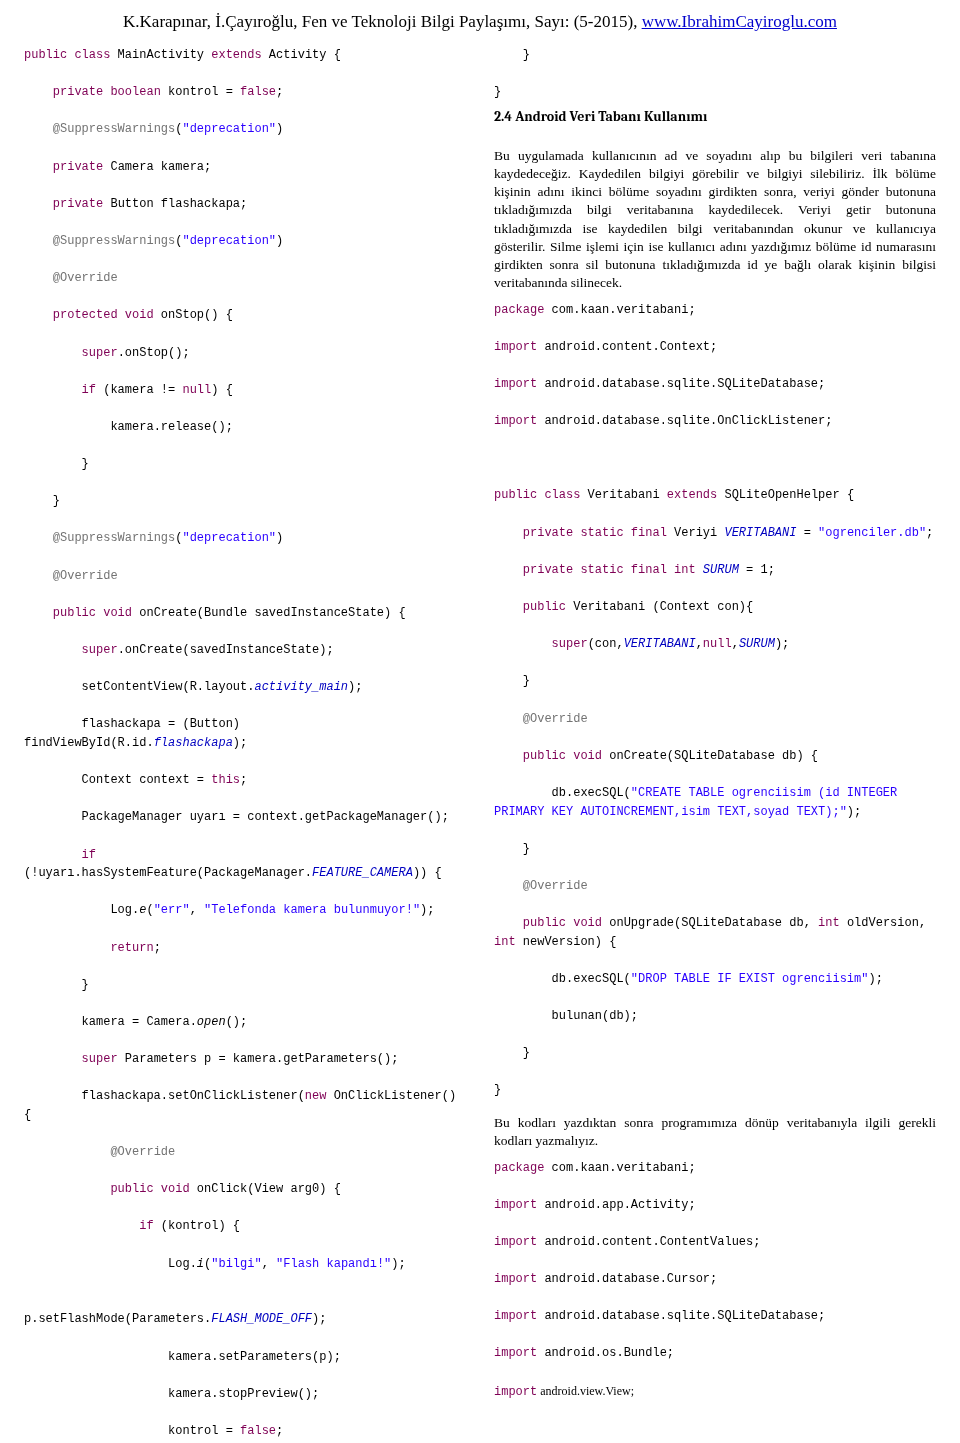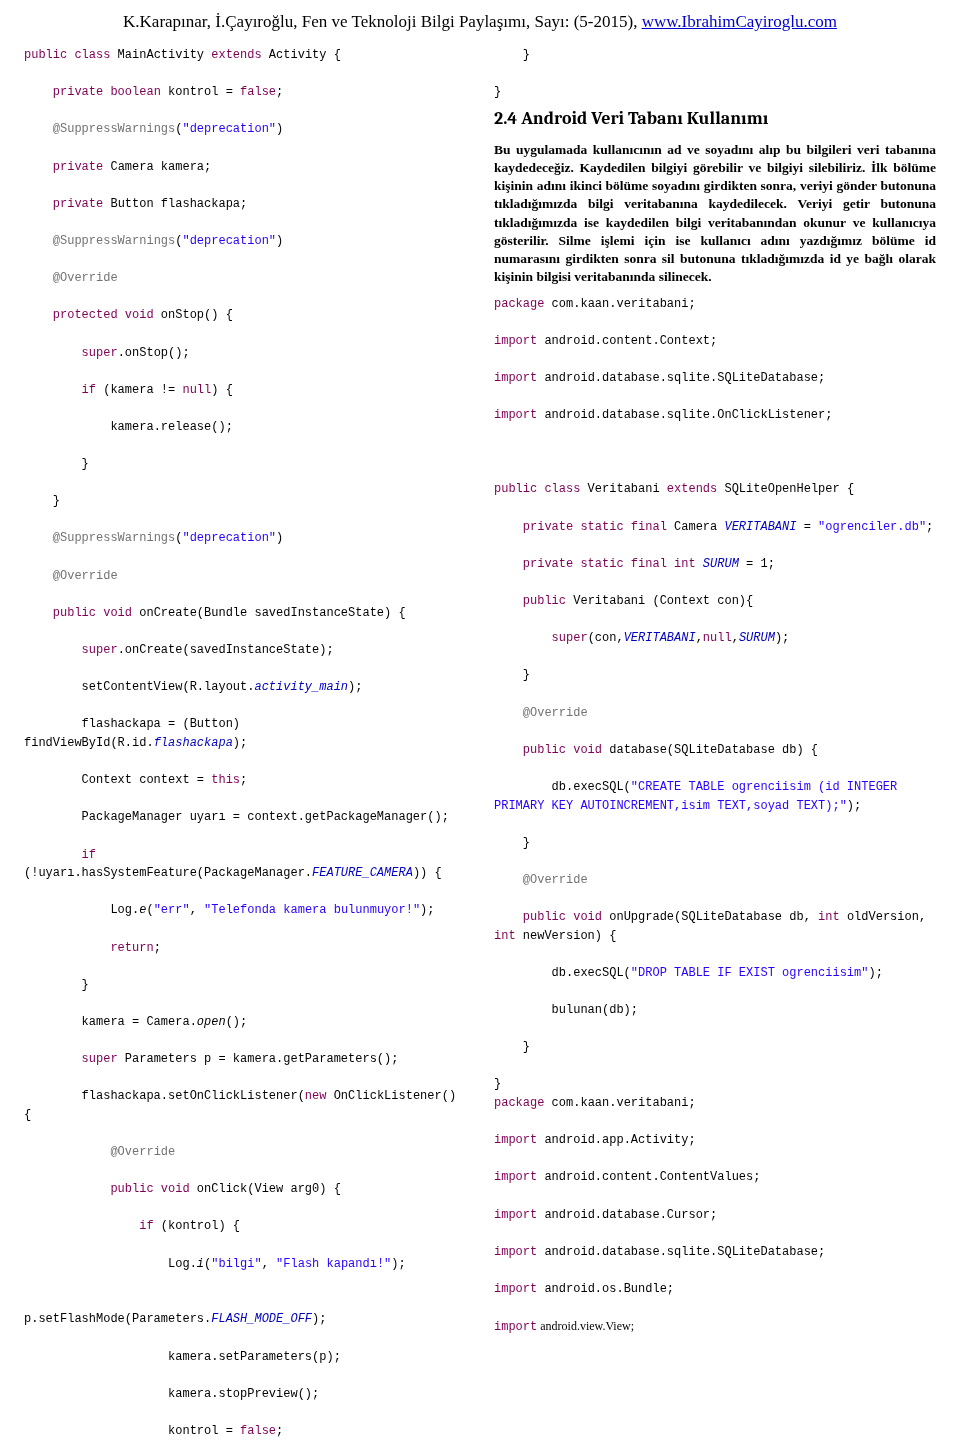--- a/index.html
+++ b/index.html
@@ -30,27 +30,27 @@
       font-size: 12px;
       line-height: 1.55;
       white-space: pre-wrap;
       word-break: break-word;
     }
     .serif-body {
       font-family: "Times New Roman", Times, serif;
       font-size: 13.5px;
       line-height: 1.35;
     }
-    .serif-body p { margin-bottom: 8px; text-align: justify; font-weight: bold; }
+    .serif-body p { margin-bottom: 8px; text-align: justify; }
     .section-heading {
       font-family: Cambria, "Times New Roman", serif;
       font-weight: bold;
-      font-size: 18px;
+      font-size: 14px;
       margin-top: 6px;
-      margin-bottom: 12px;
+      margin-bottom: 22px;
     }
     
     .kw  { color: #7f0055; font-weight: normal; }                       
     .ann { color: #737373; }                       
     .str { color: #2a00ff; }                       
     .fld { color: #0000c0; font-style: italic; }   
     .stat{ color: #000000; font-style: italic; }                       
   </style>
 </head>
 <body>
@@ -169,50 +169,53 @@
 <span class="kw">import</span><span> android.content.Context;</span>
 
 <span class="kw">import</span><span> android.database.sqlite.SQLiteDatabase;</span>
 
 <span class="kw">import</span><span> android.database.sqlite.OnClickListener;</span>
 
 <span></span>
 
 <span class="kw">public class</span><span> Veritabani </span><span class="kw">extends</span><span> SQLiteOpenHelper {</span>
 
-<span class="kw">    private static final</span><span> Camera </span><span class="fld">VERITABANI</span><span> = </span><span class="str">"ogrenciler.db"</span><span>;</span>
+<span class="kw">    private static final</span><span> Veriyi </span><span class="fld">VERITABANI</span><span> = </span><span class="str">"ogrenciler.db"</span><span>;</span>
 
 <span class="kw">    private static final int </span><span class="fld">SURUM</span><span> = 1;</span>
 
 <span class="kw">    public</span><span> Veritabani (Context con){</span>
 
 <span class="kw">        super</span><span>(con,</span><span class="fld">VERITABANI</span><span>,</span><span class="kw">null</span><span>,</span><span class="fld">SURUM</span><span>);</span>
 
 <span>    }</span>
 
 <span class="ann">    @Override</span>
 
-<span class="kw">    public void</span><span> database(SQLiteDatabase db) {</span>
+<span class="kw">    public void</span><span> onCreate(SQLiteDatabase db) {</span>
 
 <span>        db.execSQL(</span><span class="str">"CREATE TABLE ogrenciisim (id INTEGER PRIMARY KEY AUTOINCREMENT,isim TEXT,soyad TEXT);"</span><span>);</span>
 
 <span>    }</span>
 
 <span class="ann">    @Override</span>
 
 <span class="kw">    public void</span><span> onUpgrade(SQLiteDatabase db, </span><span class="kw">int</span><span> oldVersion, </span><span class="kw">int</span><span> newVersion) {</span>
 
 <span>        db.execSQL(</span><span class="str">"DROP TABLE IF EXIST ogrenciisim"</span><span>);</span>
 
 <span>        bulunan(db);</span>
 
 <span>    }</span>
 
 <span>}</span></div>
 
+    <div class="serif-body" style="margin-top:14px;">
+      <p>Bu kodları yazdıktan sonra programımıza dönüp veritabanıyla ilgili gerekli kodları yazmalıyız.</p>
+    </div>
 
     <div class="code"><span class="kw">package</span><span> com.kaan.veritabani;</span>
 
 <span class="kw">import</span><span> android.app.Activity;</span>
 
 <span class="kw">import</span><span> android.content.ContentValues;</span>
 
 <span class="kw">import</span><span> android.database.Cursor;</span>
 
 <span class="kw">import</span><span> android.database.sqlite.SQLiteDatabase;</span>

